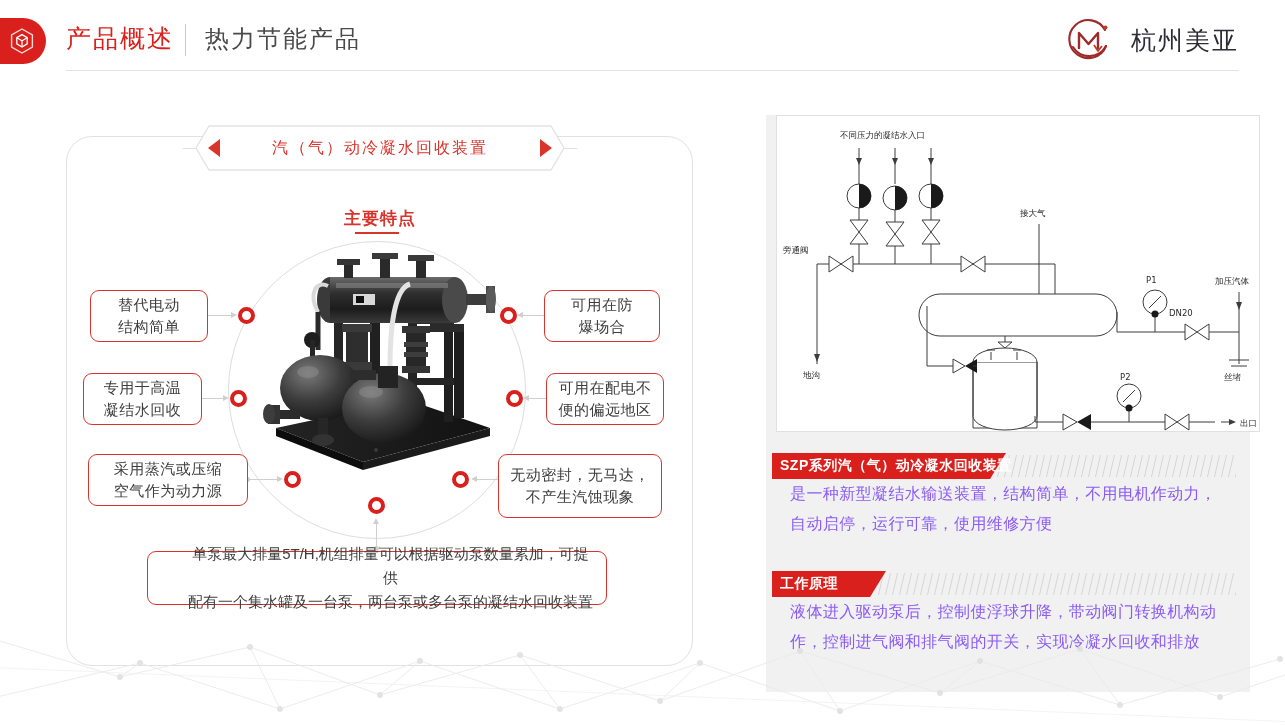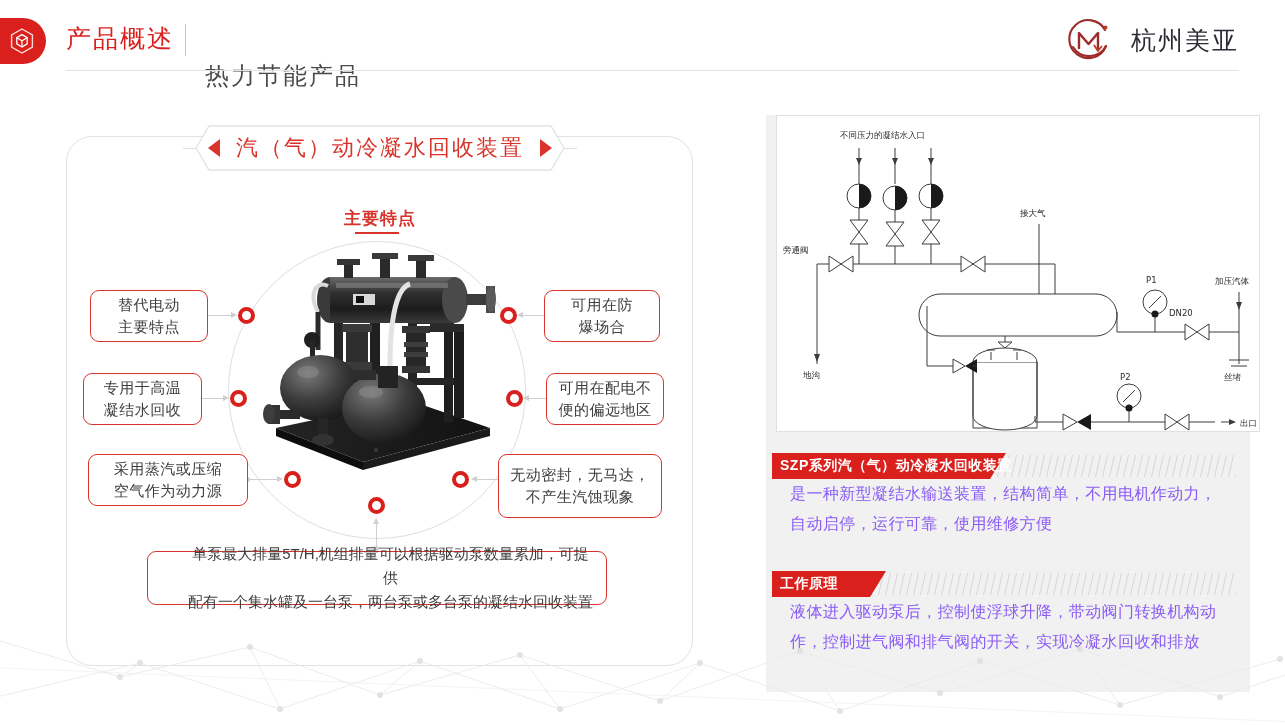--- a/index.html
+++ b/index.html
@@ -24,38 +24,38 @@
   .hdr-badge svg{display:block;}
   .hdr-title{
     position:absolute;left:66px;top:22px;
     font-size:25px;color:#d9201c;letter-spacing:2px;font-weight:400;
   }
   .hdr-div{
     position:absolute;left:185px;top:24px;width:1px;height:32px;background:#c9c9c9;
   }
   .hdr-sub{
     position:absolute;left:205px;top:23px;
-    font-size:24px;color:#4a4a4a;letter-spacing:2px;margin-top:37px;
+    font-size:24px;color:#4a4a4a;letter-spacing:2px;
   }
   .hdr-logo{position:absolute;right:46px;top:16px;display:flex;align-items:center;gap:18px;}
   .hdr-logo-mark{width:48px;height:48px;}
   .hdr-logo-text{font-size:25px;color:#2b2b33;letter-spacing:2px;}
   .hdr-rule{position:absolute;left:66px;top:70px;width:1173px;height:1px;background:#e3e3e3;}
 
   
   .left-panel{
     position:absolute;left:66px;top:136px;width:627px;height:530px;
     border:1px solid #e2e2e2;border-radius:26px;background:#fff;box-sizing:border-box;
   }
   .banner-wrap{position:absolute;left:195px;top:125px;width:370px;height:46px;}
   .banner-shape{position:absolute;left:0;top:0;}
   .banner-text{
     position:absolute;left:0;top:0;width:370px;height:46px;
     display:flex;align-items:center;justify-content:center;
-    font-size:22px;color:#d9342b;letter-spacing:2px;
+    font-size:16px;color:#d9342b;letter-spacing:2px;
   }
   .banner-line-l{position:absolute;left:-12px;top:23px;width:22px;height:1px;background:#e0e0e0;}
   .banner-line-r{position:absolute;left:360px;top:23px;width:22px;height:1px;background:#e0e0e0;}
 
   .subtitle{
     position:absolute;left:0;top:207px;width:760px;text-align:center;
     font-size:17px;color:#d9342b;font-weight:bold;letter-spacing:1px;
   }
   .subtitle-underline{position:absolute;left:355px;top:232px;width:44px;height:2px;background:#d9342b;}
 
@@ -257,21 +257,21 @@
       <circle cx="118" cy="200" r="2" fill="#3a3a3a"></circle>
     </svg>
   </div>
 
   <div class="node" style="left:238px;top:307px;"></div>
   <div class="conn" style="left:206px;top:315px;width:26px;"></div>
   <div class="conn-dot" style="left:203px;top:313px;"></div>
   <div class="arrow-r" style="left:231px;top:312px;"></div>
   <div class="fbox" style="left:90px;top:290px;width:118px;height:52px;">
     <span style="white-space:pre-line;">替代电动
-主要特点</span>
+结构简单</span>
   </div>
 
   <div class="node" style="left:230px;top:390px;"></div>
   <div class="conn" style="left:200px;top:398px;width:24px;"></div>
   <div class="conn-dot" style="left:197px;top:396px;"></div>
   <div class="arrow-r" style="left:223px;top:395px;"></div>
   <div class="fbox" style="left:83px;top:373px;width:119px;height:52px;">
     <span style="white-space:pre-line;">专用于高温
 凝结水回收</span>
   </div>

